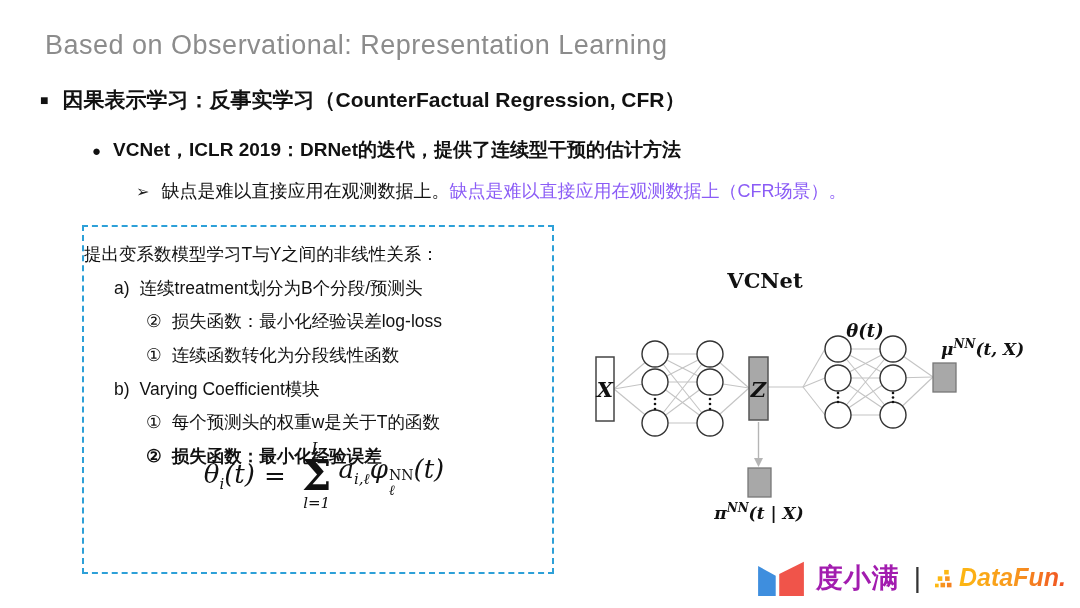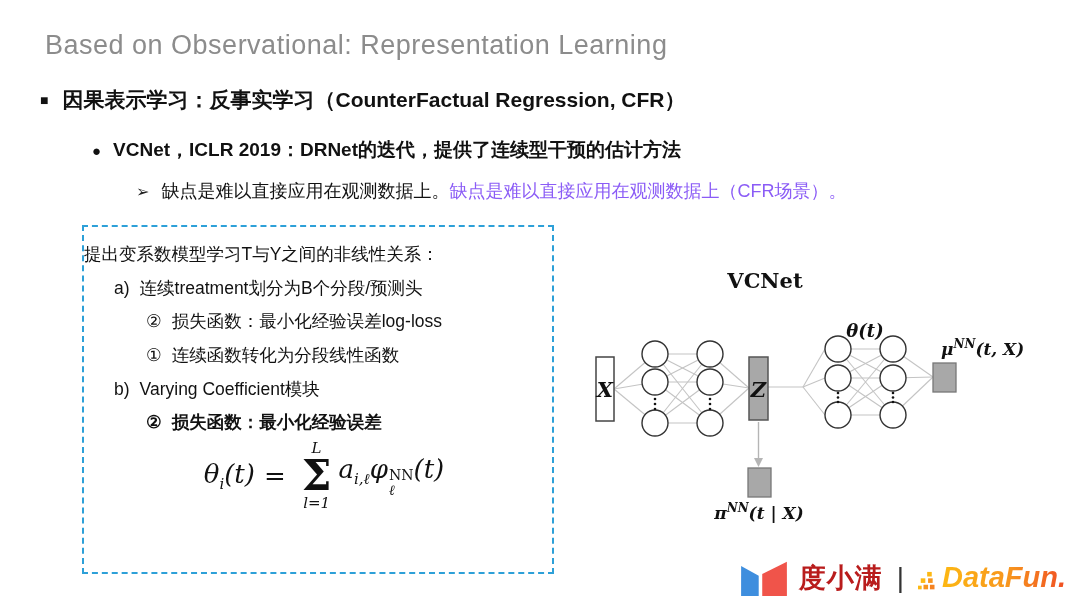--- a/index.html
+++ b/index.html
@@ -51,25 +51,25 @@
     display:inline-flex; flex-direction:column; align-items:flex-start;
     font-size:14px; line-height:1.05; vertical-align:-2px; margin-left:1px;
   }
   .supsub .up{font-style:normal;}
   
   .diagram{position:absolute; left:575px; top:255px;}
   
   .footer{
     position:absolute; right:14px; bottom:12px; display:flex; align-items:center; gap:12px;
   }
-  .brand-name{font-size:27px; font-weight:700; color:#b91c1c; letter-spacing:1px;}
+  .brand-name{font-size:27px; font-weight:700; color:#a21caf; letter-spacing:1px;}
   .sep{font-size:28px; font-weight:300; color:#333; margin:0 2px;}
   .datafun{display:flex; align-items:flex-end; gap:2px;}
   .datafun-text{
-    font-size:29px; font-weight:700; font-style:italic; color:#f7941e;
+    font-size:25px; font-weight:700; font-style:italic; color:#f7941e;
     font-family:"Liberation Sans", sans-serif; letter-spacing:0px;
   }
   @supports (-webkit-background-clip: text){
     .datafun-text{
       background:linear-gradient(90deg,#fdb813 0%, #f7941e 55%, #f04e23 100%);
       -webkit-background-clip:text; background-clip:text; -webkit-text-fill-color:transparent;
     }
   }
 </style>
 </head>
@@ -101,20 +101,23 @@
       <span class="marker">a)</span><span>连续treatment划分为B个分段/预测头</span>
     </div>
     <div class="box-row row-sub">
       <span class="marker">②</span><span>损失函数：最小化经验误差log-loss</span>
     </div>
     <div class="box-row row-sub">
       <span class="marker">①</span><span>连续函数转化为分段线性函数</span>
     </div>
     <div class="box-row row-item">
       <span class="marker">b)</span><span>Varying Coefficient模块</span>
+    </div>
+    <div class="box-row row-sub">
+      <span class="marker">①</span><span>每个预测头的权重w是关于T的函数</span>
     </div>
 
     <div class="formula">
       <span><span>θ</span><sub>i</sub><span>(t)</span></span>
       <span style="margin:0 9px;">=</span>
       <span class="sum">
         <span class="lim">L</span>
         <span class="sigma">Σ</span>
         <span class="lim">l=1</span>
       </span>

